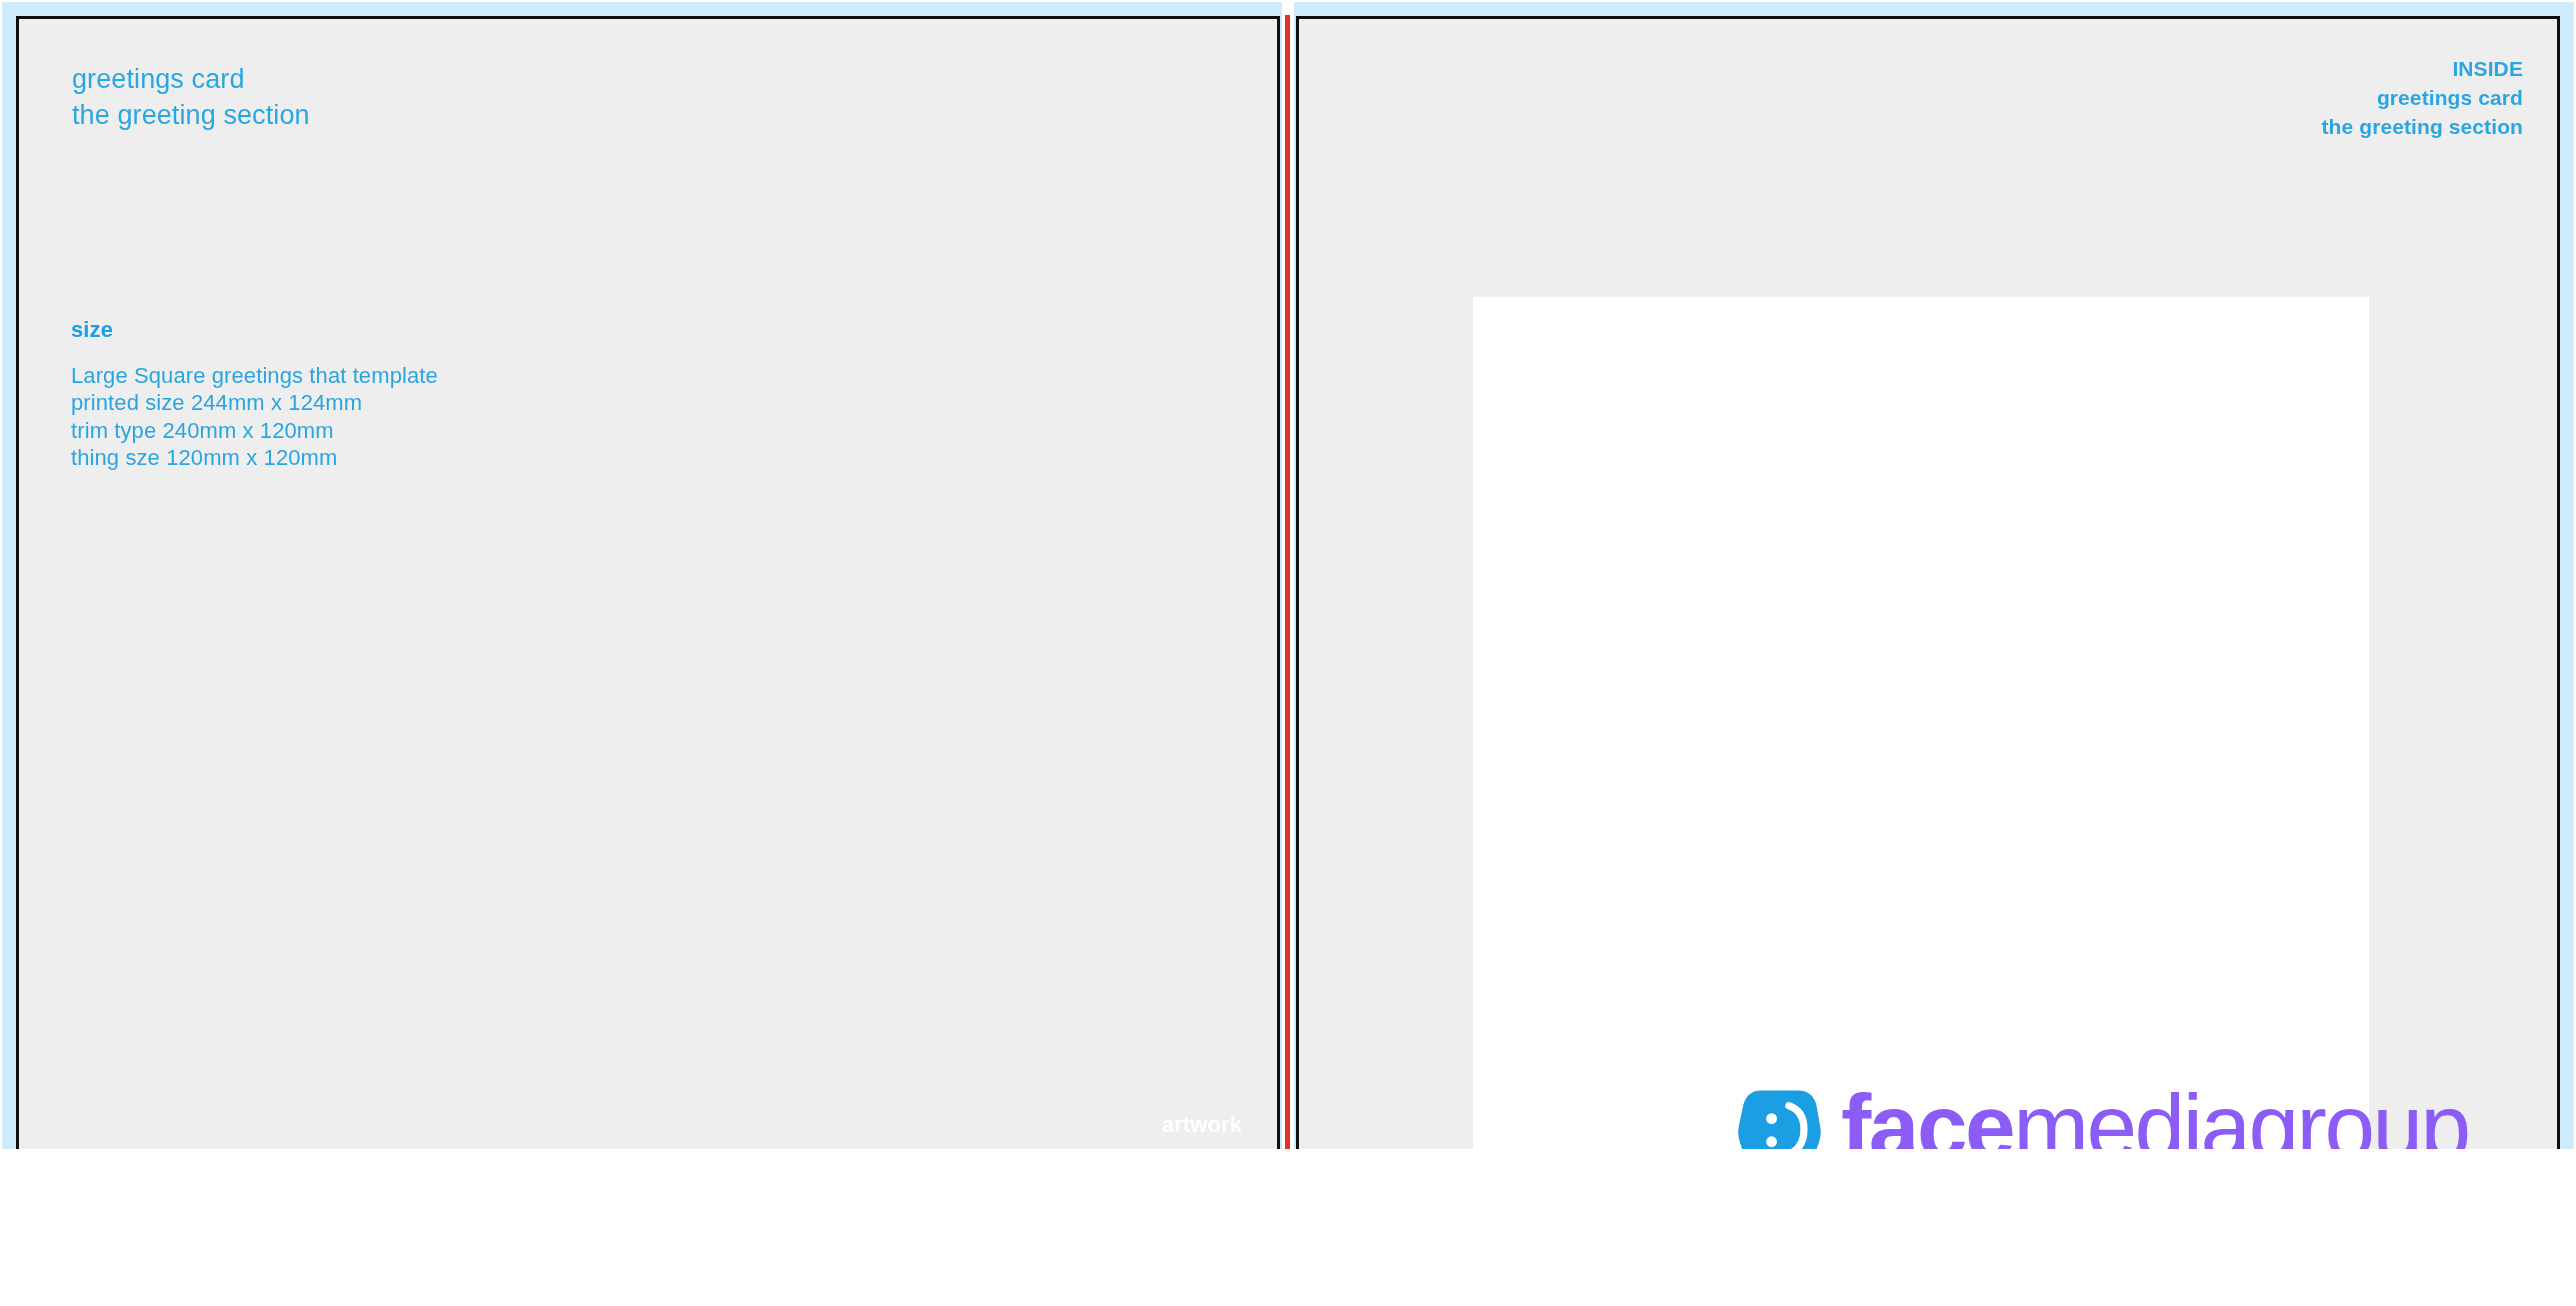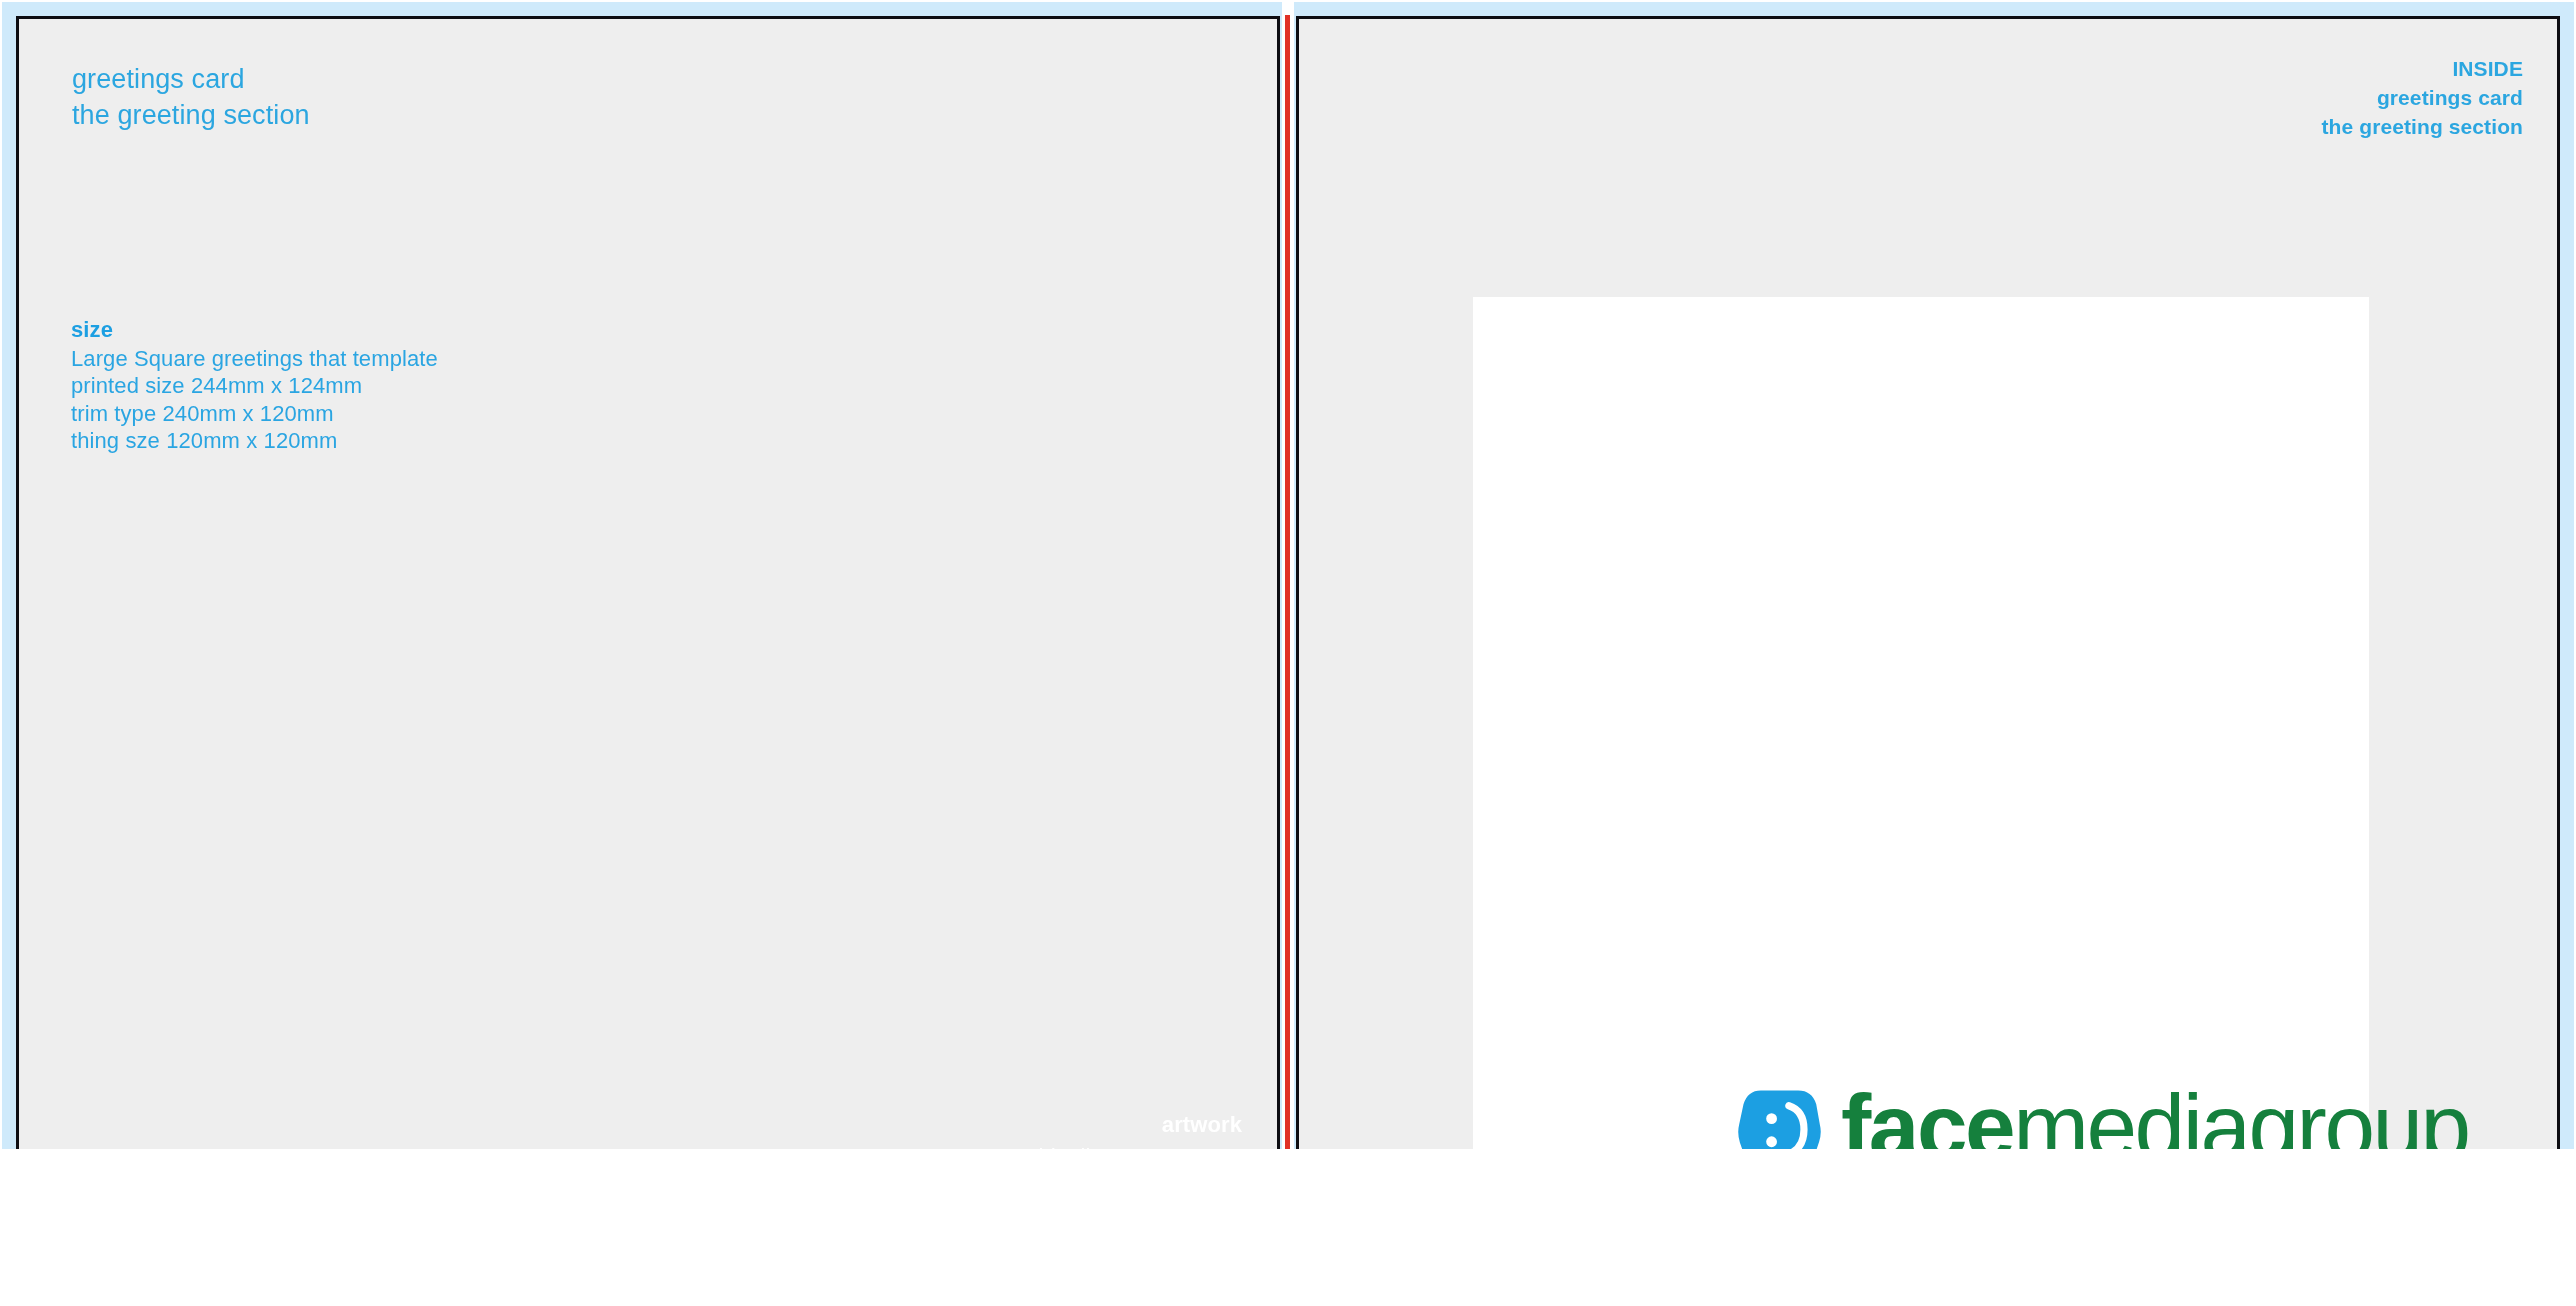--- a/index.html
+++ b/index.html
@@ -73,21 +73,21 @@
     left: 52px;
     top: 300px;
     color: #1c9fe2;
   }
   .size-title {
     font-size: 22px;
     font-weight: bold;
     line-height: 1.02;
     letter-spacing: 0.1px;
     color: #1c9fe2;
-    margin-bottom: 4px;
+    margin-bottom: 21px;
   }
   .size-line {
     font-size: 22px;
     font-weight: 400;
     line-height: 1.23;
     letter-spacing: 0.1px;
     color: #2aa5e2;
     white-space: pre;
   }
 
@@ -150,21 +150,21 @@
   }
   #logo-mark {
     width: 85px;
     height: 85px;
     flex: 0 0 auto;
     margin-right: 19px;
   }
   #logo-word {
     font-size: 91px;
     line-height: 1;
-    color: #15803d;
+    color: #8b5cf6;
     letter-spacing: -2.5px;
     white-space: pre;
     position: relative;
     top: -2.9px;
   }
   #logo-word .wm-bold   { font-weight: bold; }
   #logo-word .wm-light  { font-weight: 400; }
 </style>
 </head>
 <body>

